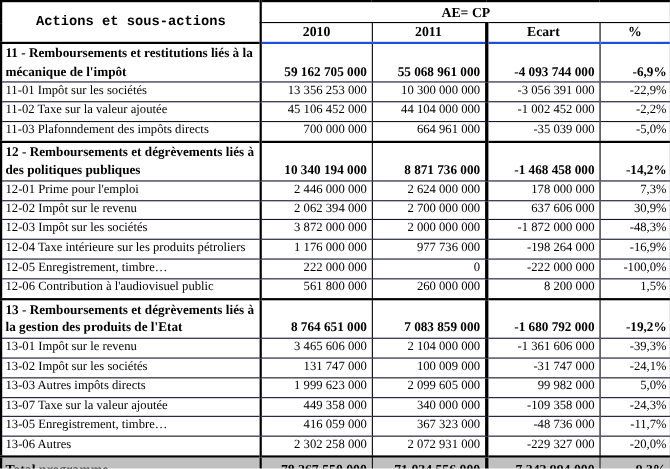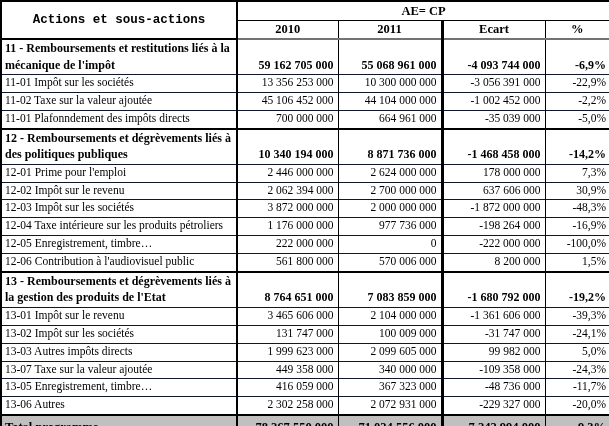--- a/index.html
+++ b/index.html
@@ -18,21 +18,21 @@
   th, td { overflow: hidden; }
   th {
     border: 1px solid #000;
     font-weight: bold;
     font-size: 12.5px;
     text-align: center;
     vertical-align: middle;
     padding: 0 2px;
   }
   thead tr.row-group th { height: 18px; }
-  thead tr.row-cols th { height: 17px; border-bottom: 2px solid #737373; }
+  thead tr.row-cols th { height: 17px; border-bottom: 2px solid #1d4ed8; }
   .th-actions { border-right: 2px solid #000; font-family: Liberation Mono, monospace; }
   .vthick { border-right: 3px solid #000 !important; }
 
   td {
     border-left: 1px solid #000;
     border-right: 1px solid #000;
     font-size: 11.5px;
     vertical-align: bottom;
     line-height: 1.38;
   }
@@ -86,21 +86,21 @@
         <td class="td-pct">-22,9%</td>
       </tr>
       <tr class="sub">
         <td class="td-label">11-02 Taxe sur la valeur ajoutée</td>
         <td class="td-num">45 106 452 000</td>
         <td class="td-num vthick">44 104 000 000</td>
         <td class="td-num">-1 002 452 000</td>
         <td class="td-pct">-2,2%</td>
       </tr>
       <tr class="sub">
-        <td class="td-label">11-01 Plafonndement des impôts directs</td>
+        <td class="td-label">11-03 Plafonndement des impôts directs</td>
         <td class="td-num">700 000 000</td>
         <td class="td-num vthick">664 961 000</td>
         <td class="td-num">-35 039 000</td>
         <td class="td-pct">-5,0%</td>
       </tr>
       <tr class="section">
         <td class="td-label">12 - Remboursements et dégrèvements liés à des politiques publiques</td>
         <td class="td-num">10 340 194 000</td>
         <td class="td-num vthick">8 871 736 000</td>
         <td class="td-num">-1 468 458 000</td>
@@ -137,21 +137,21 @@
       <tr class="sub">
         <td class="td-label">12-05 Enregistrement, timbre…</td>
         <td class="td-num">222 000 000</td>
         <td class="td-num vthick">0</td>
         <td class="td-num">-222 000 000</td>
         <td class="td-pct">-100,0%</td>
       </tr>
       <tr class="sub">
         <td class="td-label">12-06 Contribution à l'audiovisuel public</td>
         <td class="td-num">561 800 000</td>
-        <td class="td-num vthick">570 006 000</td>
+        <td class="td-num vthick">260 000 000</td>
         <td class="td-num">8 200 000</td>
         <td class="td-pct">1,5%</td>
       </tr>
       <tr class="section">
         <td class="td-label">13 - Remboursements et dégrèvements liés à la gestion des produits de l'Etat</td>
         <td class="td-num">8 764 651 000</td>
         <td class="td-num vthick">7 083 859 000</td>
         <td class="td-num">-1 680 792 000</td>
         <td class="td-pct">-19,2%</td>
       </tr>

